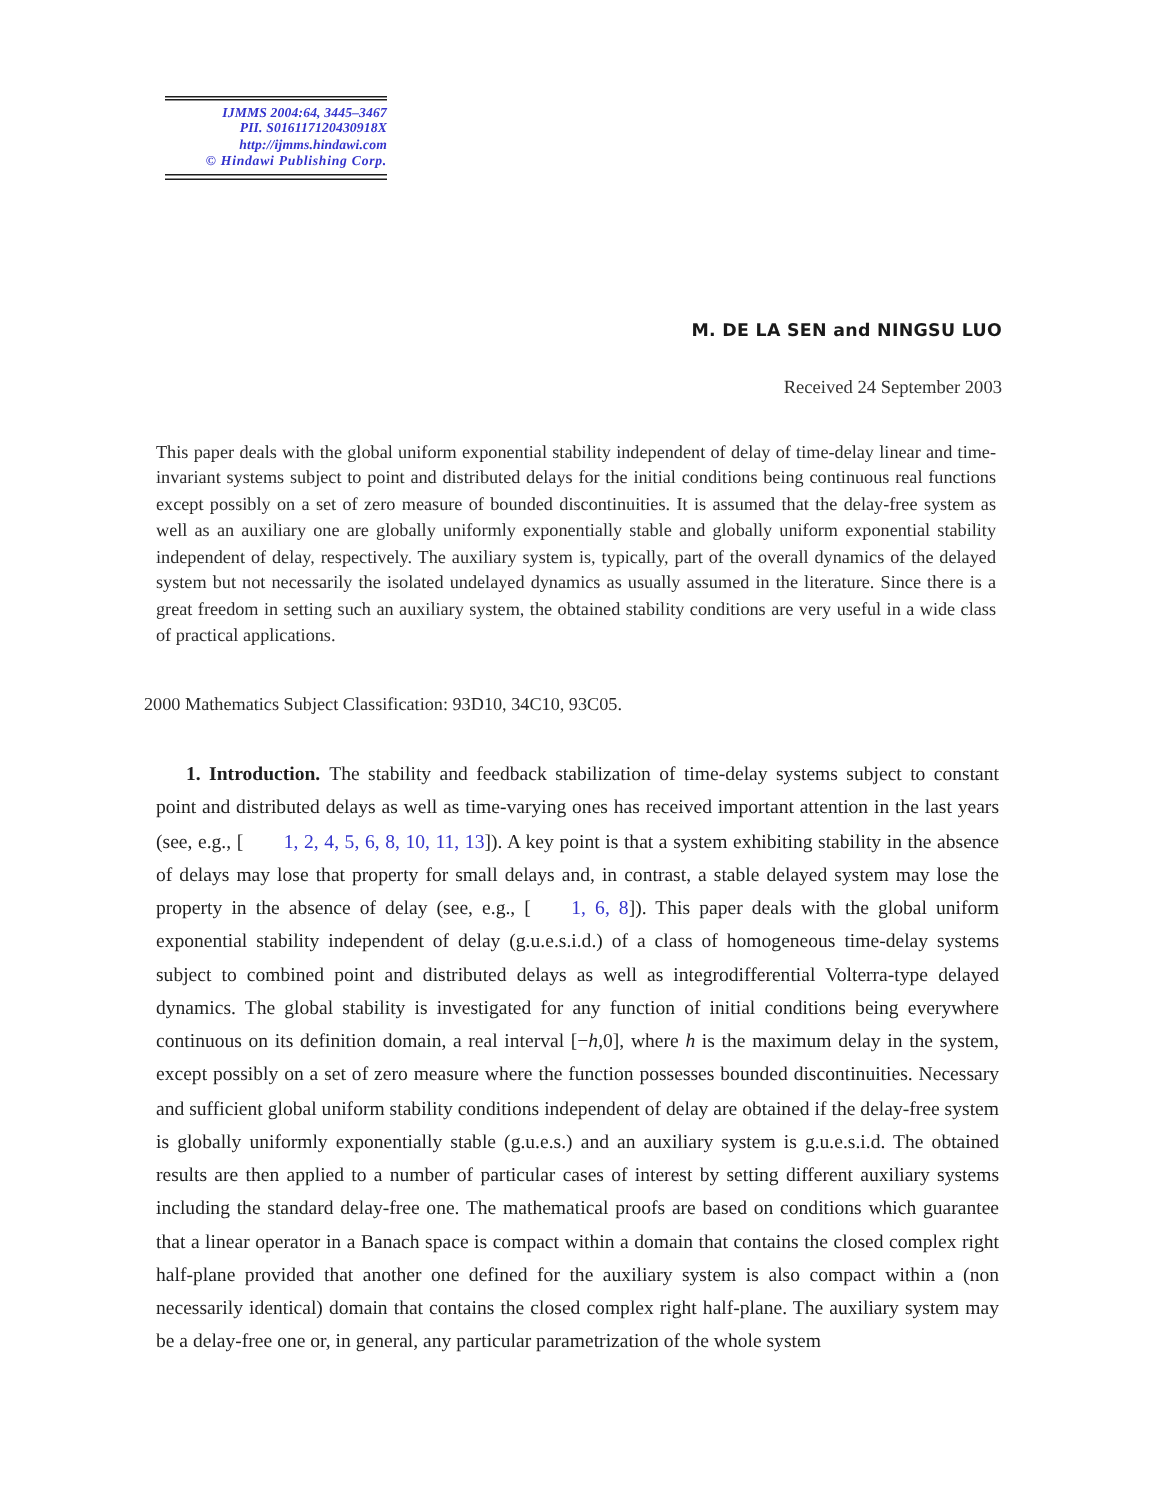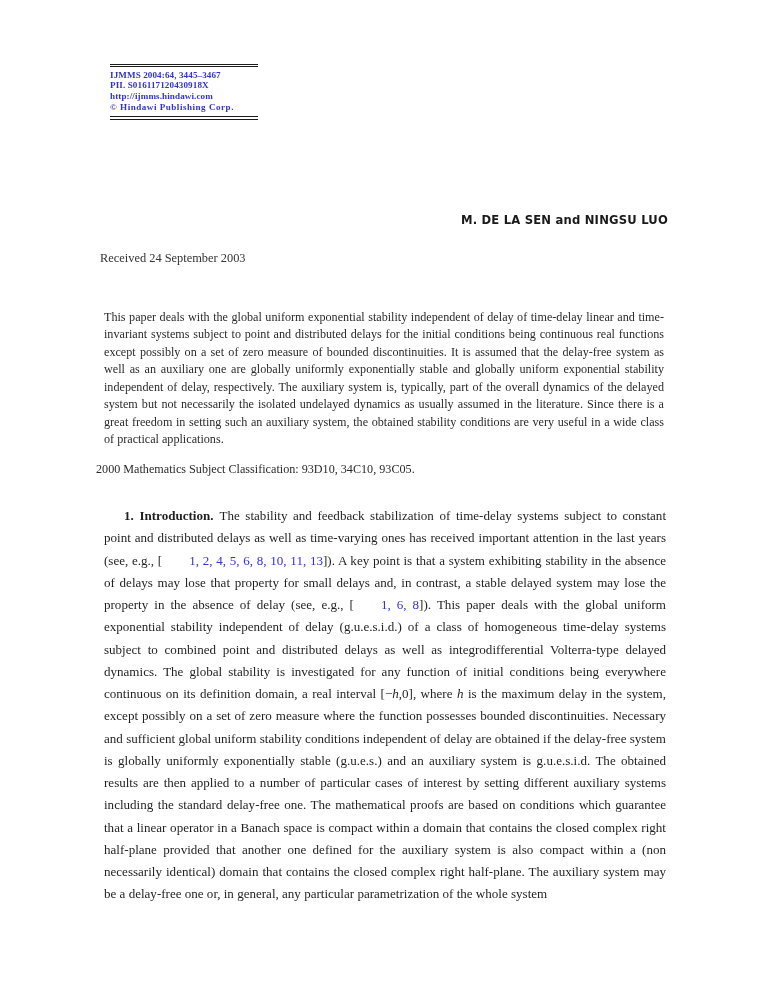--- a/index.html
+++ b/index.html
@@ -20,22 +20,23 @@
     height: 994px;
     background: #ffffff;
   }
 
   
   .journal-stamp {
     position: absolute;
     left: 110px;
     top: 64px;
     width: 148px;
-    text-align: left;
+    text-align: right;
     color: #3333cc;
+    font-style: italic;
   }
   .rule-double {
     border-top: 1.6px solid #1c1c1c;
     border-bottom: 1px solid #1c1c1c;
     height: 1.4px;
     background: #ffffff;
   }
   .rule-double.bottom {
     margin-top: 2px;
   }
@@ -83,30 +84,30 @@
     letter-spacing: 0.2px;
     color: #1a1a1a;
   }
 
   
   .received {
     position: absolute;
     left: 100px;
     top: 251px;
     width: 568px;
-    text-align: left;
+    text-align: right;
     font-size: 12.4px;
     color: #333333;
   }
 
   
   .abstract {
     position: absolute;
     left: 104px;
-    top: 309px;
+    top: 293px;
     width: 560px;
     font-size: 12.15px;
     line-height: 17.45px;
     text-align: justify;
     text-justify: inter-word;
     color: #2a2a2a;
     hyphens: manual;
   }
   .msc {
     position: absolute;

